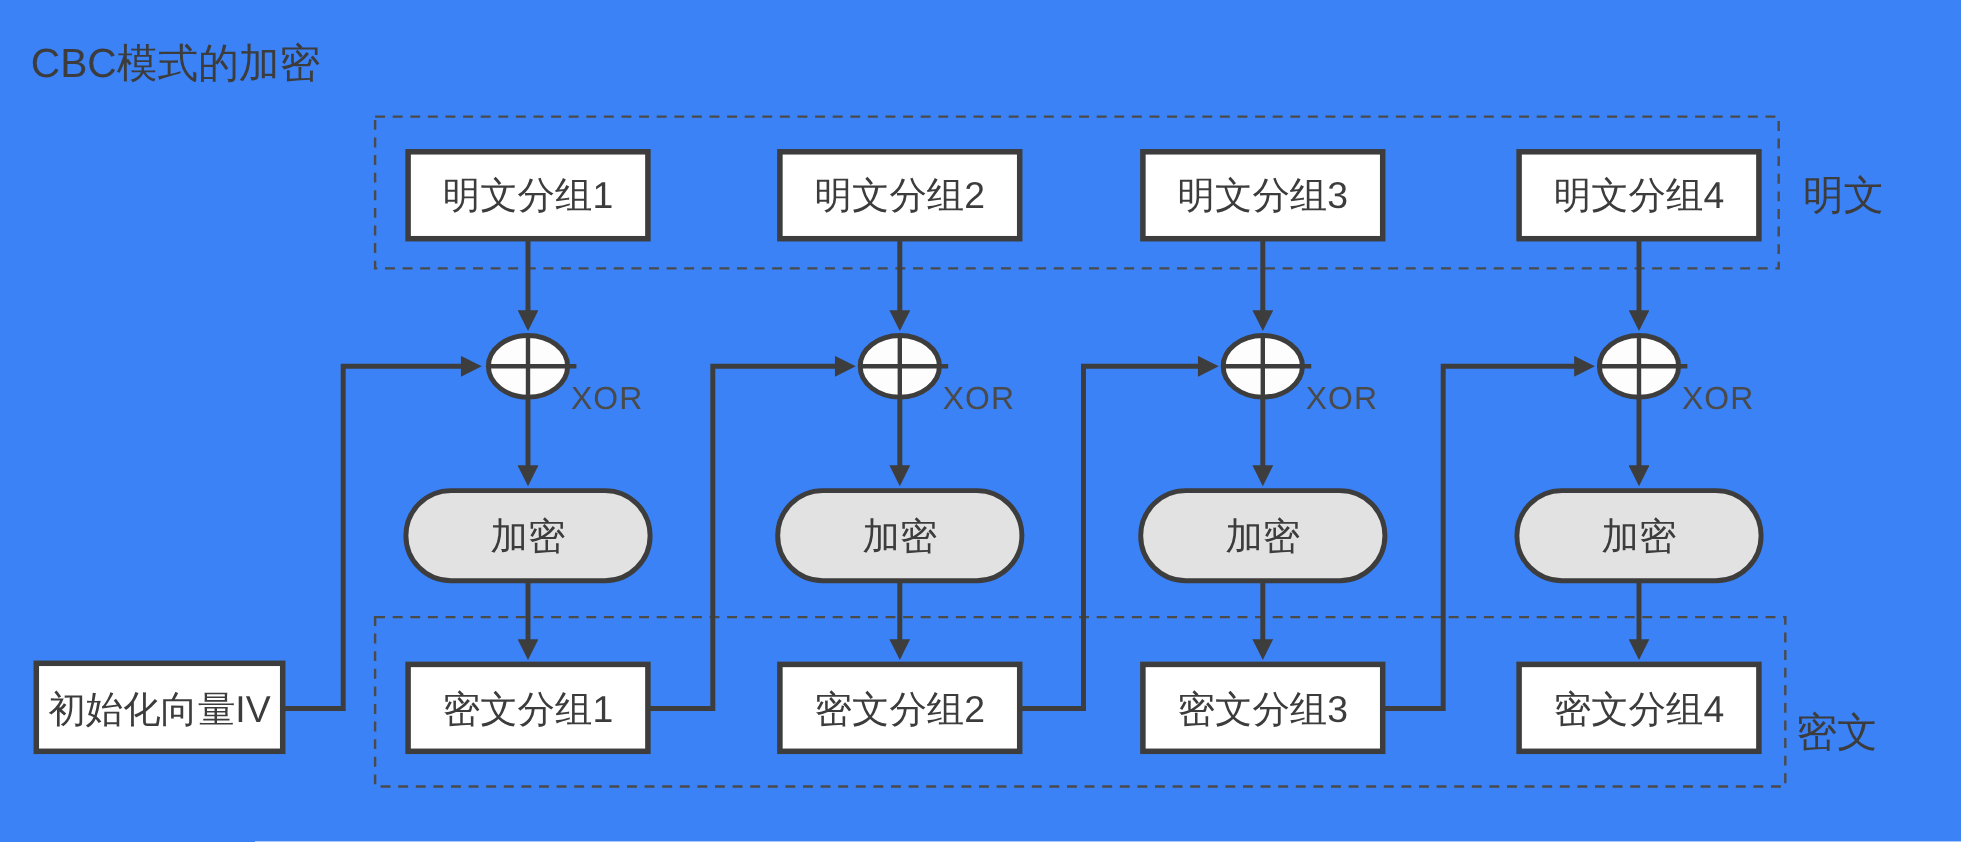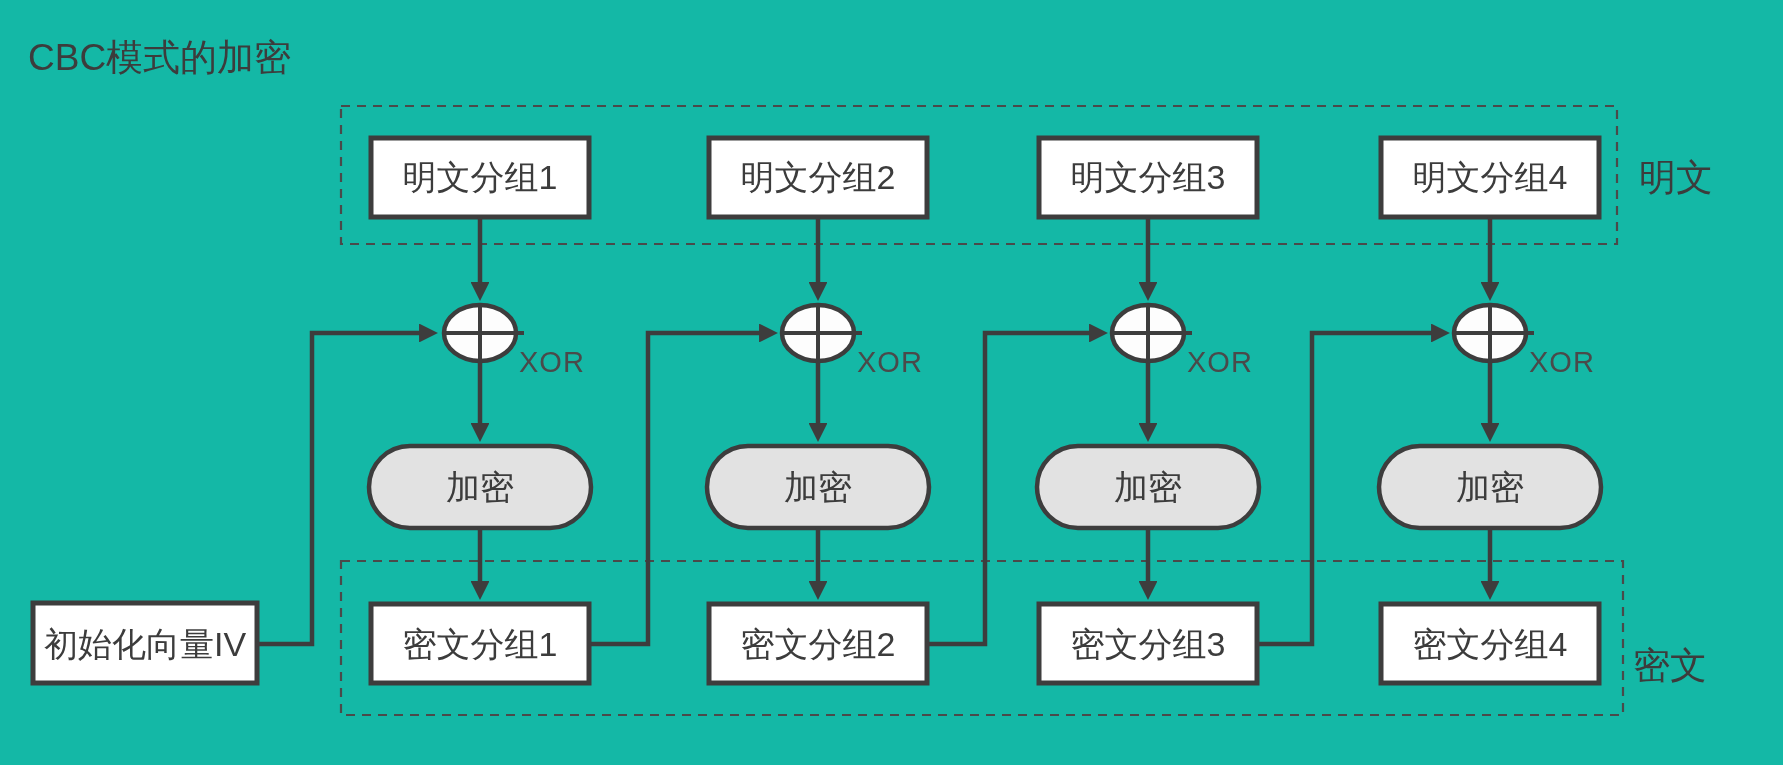--- a/index.html
+++ b/index.html
@@ -4,21 +4,21 @@
 <style>
   html, body {
     margin: 0;
     padding: 0;
     background: #fdfdfd;
   }
   .stage {
     position: relative;
     width: 1783px;
     height: 765px;
-    background: #14b8a6;
+    background: #3b82f6;
     font-family: "Liberation Sans", "DejaVu Sans", sans-serif;
   }
   svg { display: block; }
 
   .box {
     fill: #ffffff;
     stroke: #3d3d3d;
     stroke-width: 5;
   }
   .pill {

